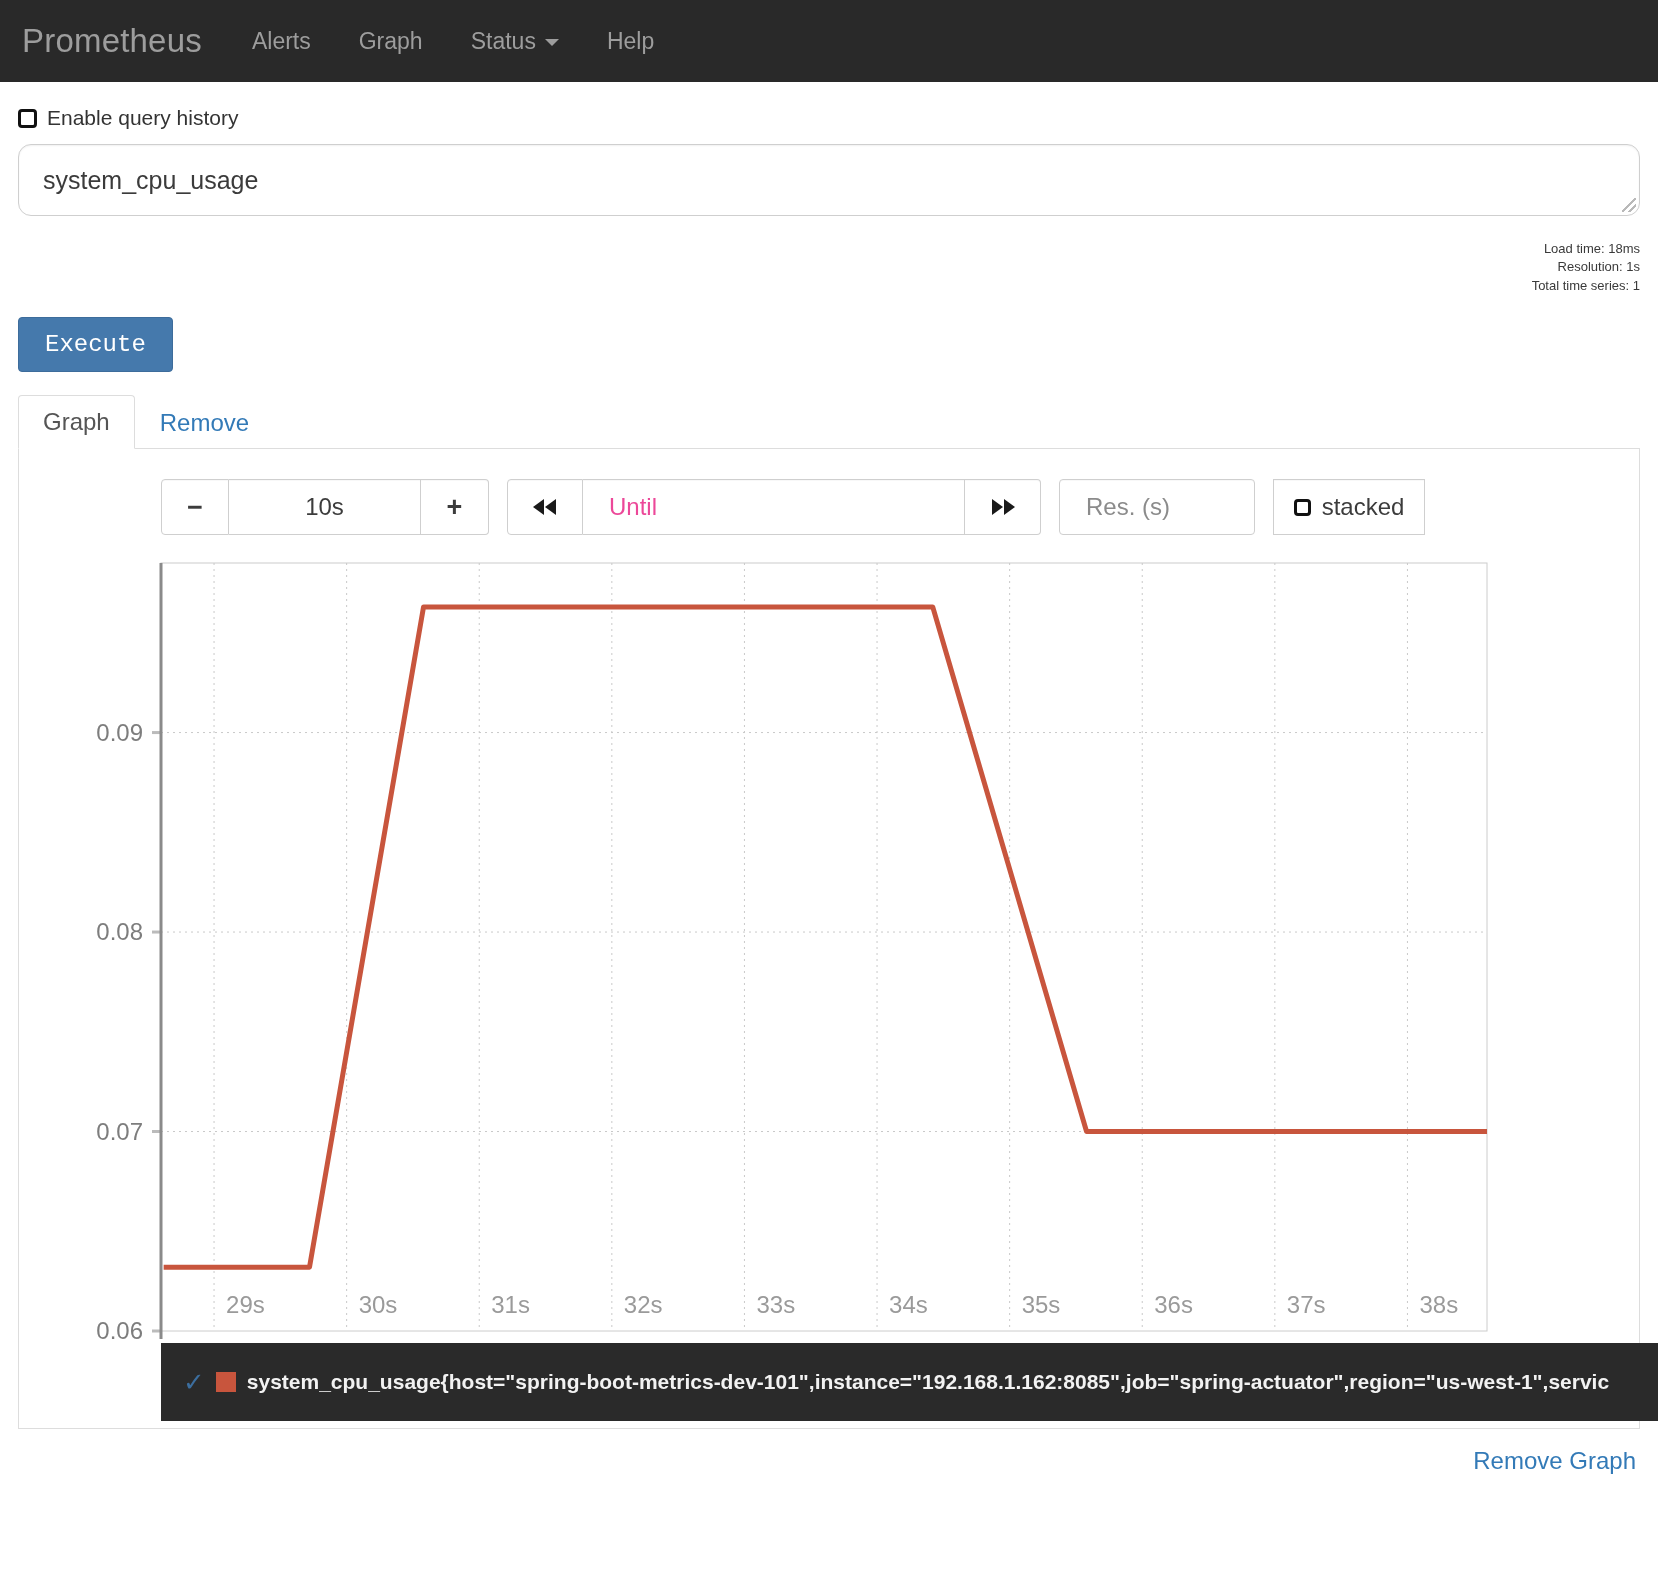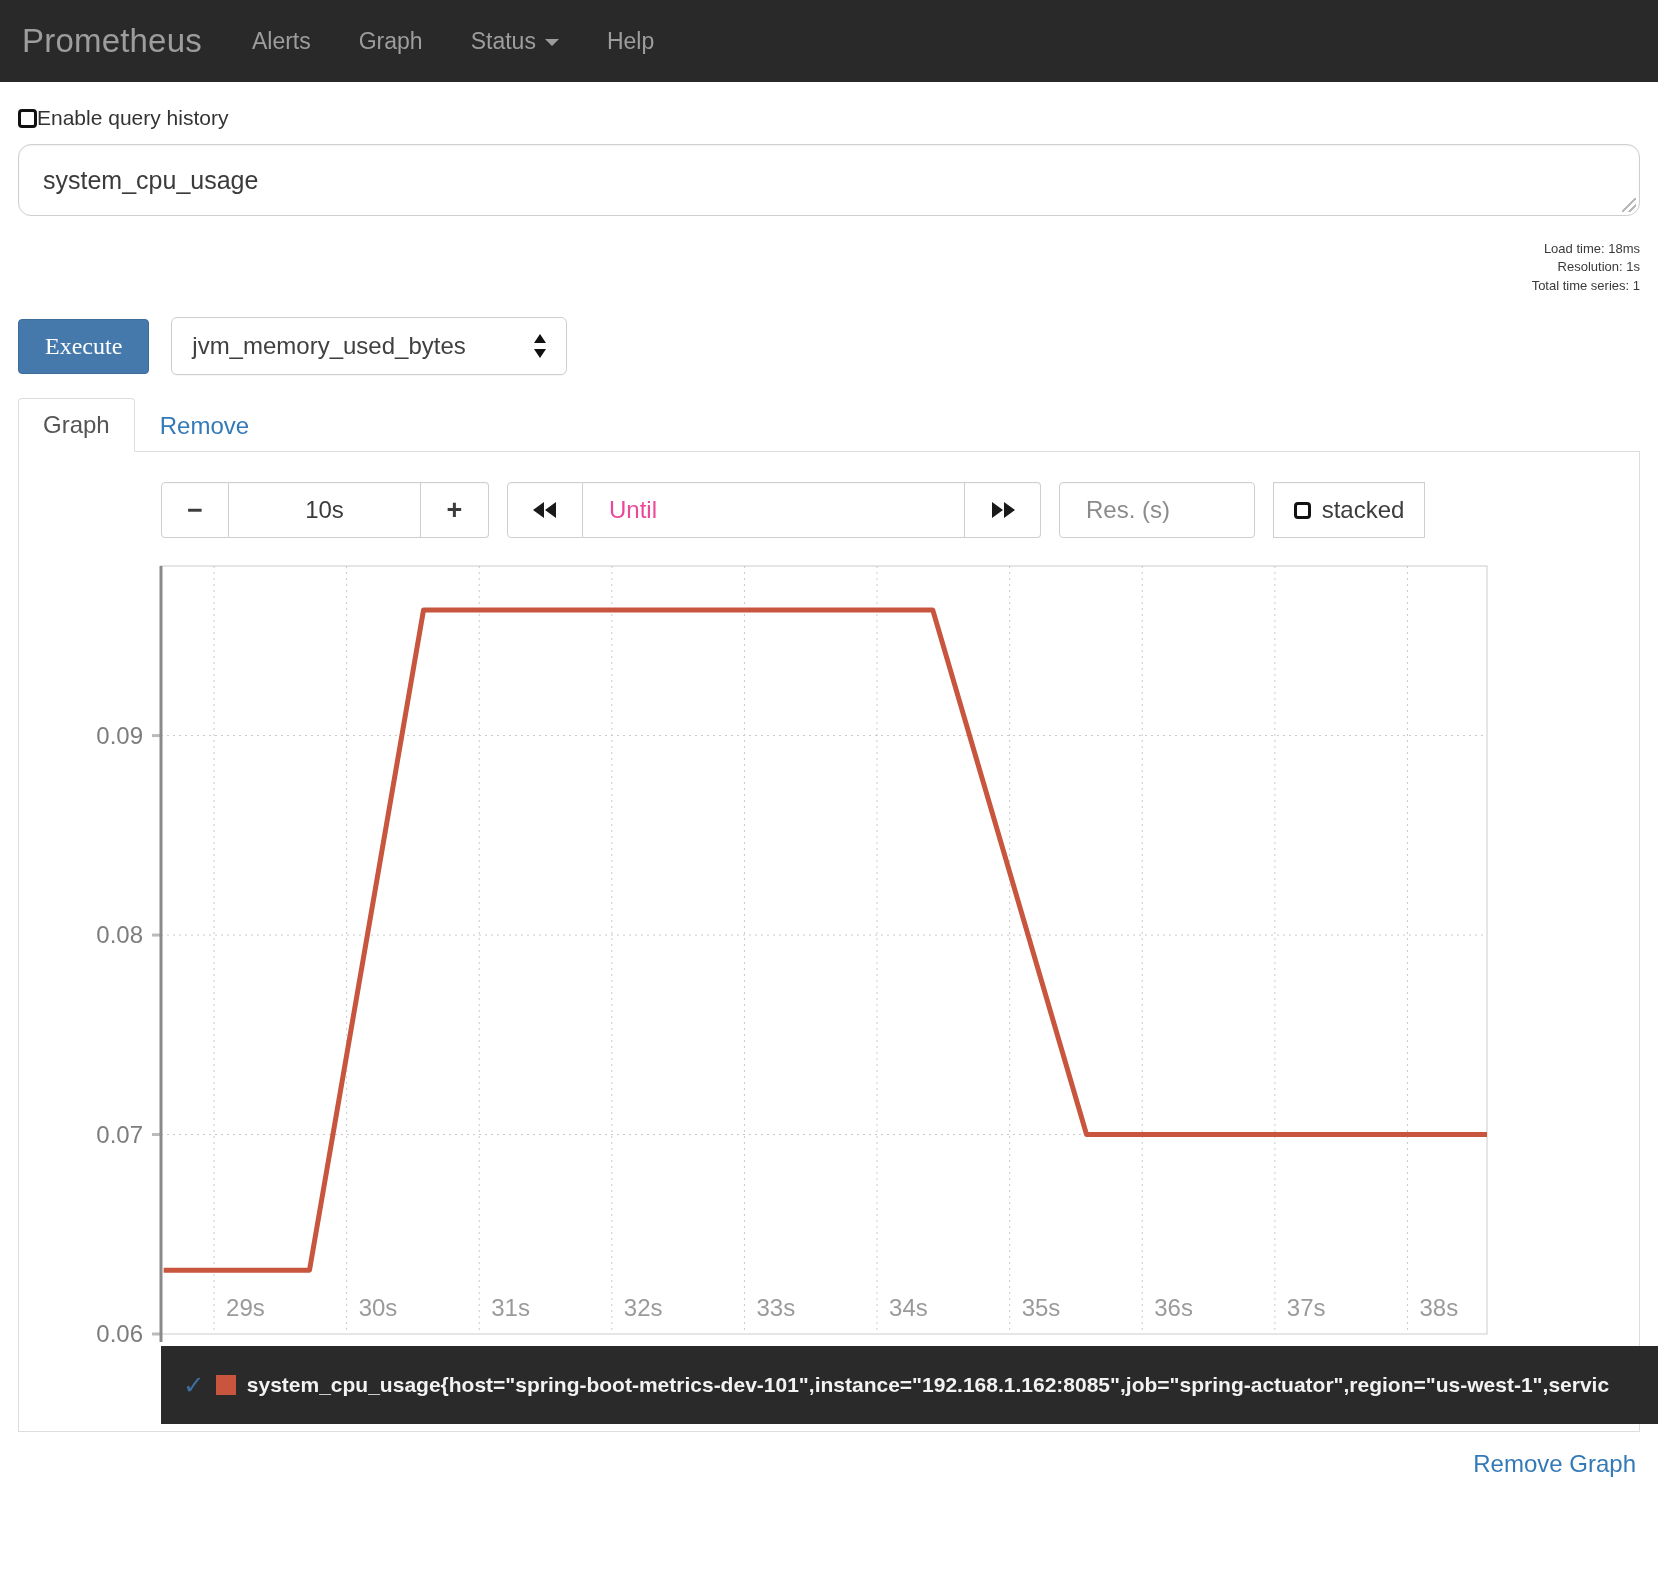--- a/index.html
+++ b/index.html
@@ -50,20 +50,21 @@
     display: inline-block;
     margin-top: 3px;
   }
 
   
   .page { padding: 0 18px; position: relative; }
 
   .history-row {
     display: flex;
     align-items: center;
+    gap: 10px;
     margin-top: 24px;
     margin-bottom: 14px;
   }
   .chk {
     width: 19px; height: 19px;
     border: 3px solid #111;
     border-radius: 4px;
     background: #fff;
     display: inline-block;
     flex: 0 0 auto;
@@ -108,21 +109,21 @@
     margin-top: 22px;
   }
   .btn-execute {
     background: #4579ac;
     color: #ffffff;
     border: 1px solid #3d6c9b;
     border-radius: 4px;
     font-size: 24px;
     padding: 13px 26px;
     cursor: pointer;
-    font-family: Liberation Serif, serif;
+    font-family: Liberation Mono, monospace;
   }
   .metric-select {
     min-width: 396px;
     height: 58px;
     border: 1px solid #cfcfcf;
     border-radius: 6px;
     background: #fff;
     display: flex;
     align-items: center;
     justify-content: space-between;
@@ -296,29 +297,20 @@
   </div>
 
   <div class="meta">
     <div>Load time: 18ms</div>
     <div>Resolution: 1s</div>
     <div>Total time series: 1</div>
   </div>
 
   <div class="exec-row">
     <button class="btn-execute">Execute</button>
-    <div class="metric-select">
-      <span>jvm_memory_used_bytes</span>
-      <span class="spinner">
-        <svg width="16" height="30" viewBox="0 0 16 30">
-          <polygon points="8,3 14,12 2,12" fill="#111"></polygon>
-          <polygon points="8,27 14,18 2,18" fill="#111"></polygon>
-        </svg>
-      </span>
-    </div>
   </div>
 
   <div class="panel">
     <div class="tabs">
       <div class="tab active">
         <span>Graph</span>
       </div>
       <div class="tab link">
         <span>Remove</span>
       </div>

